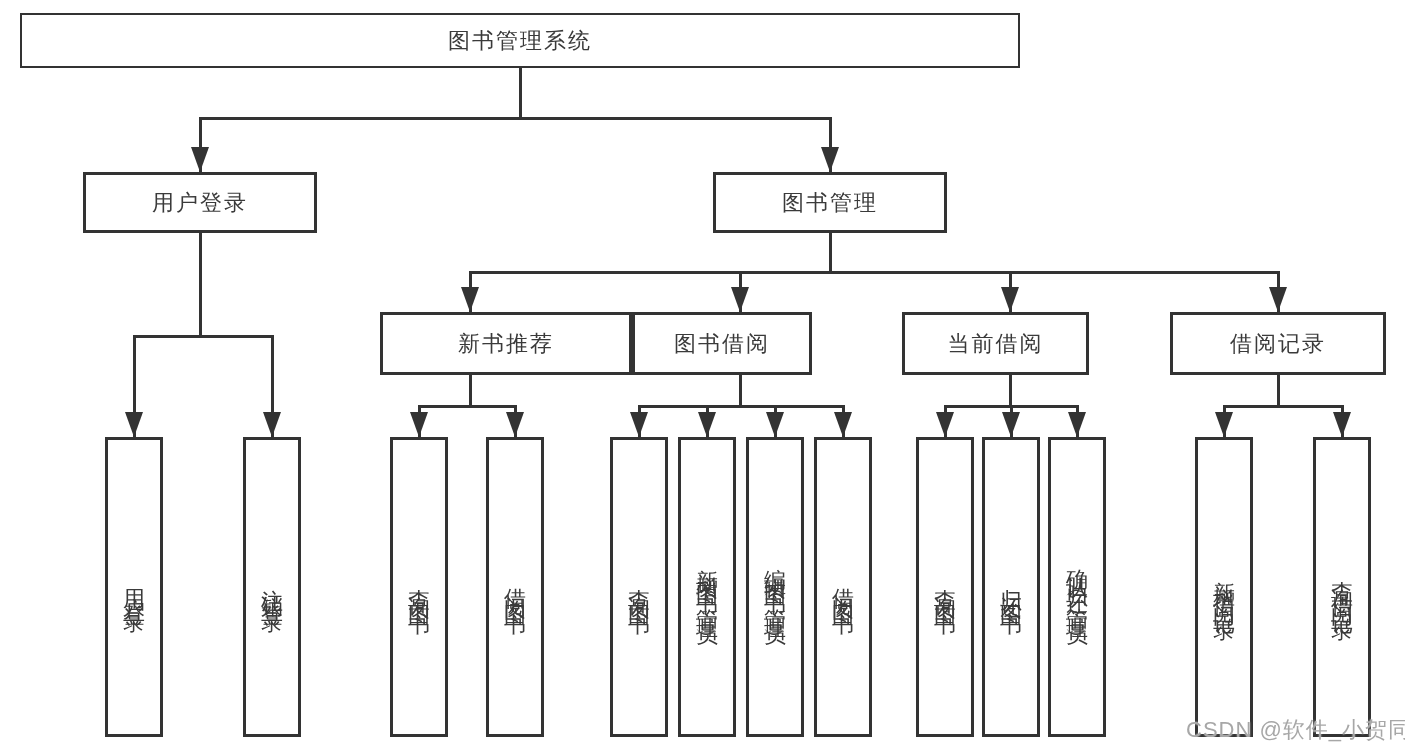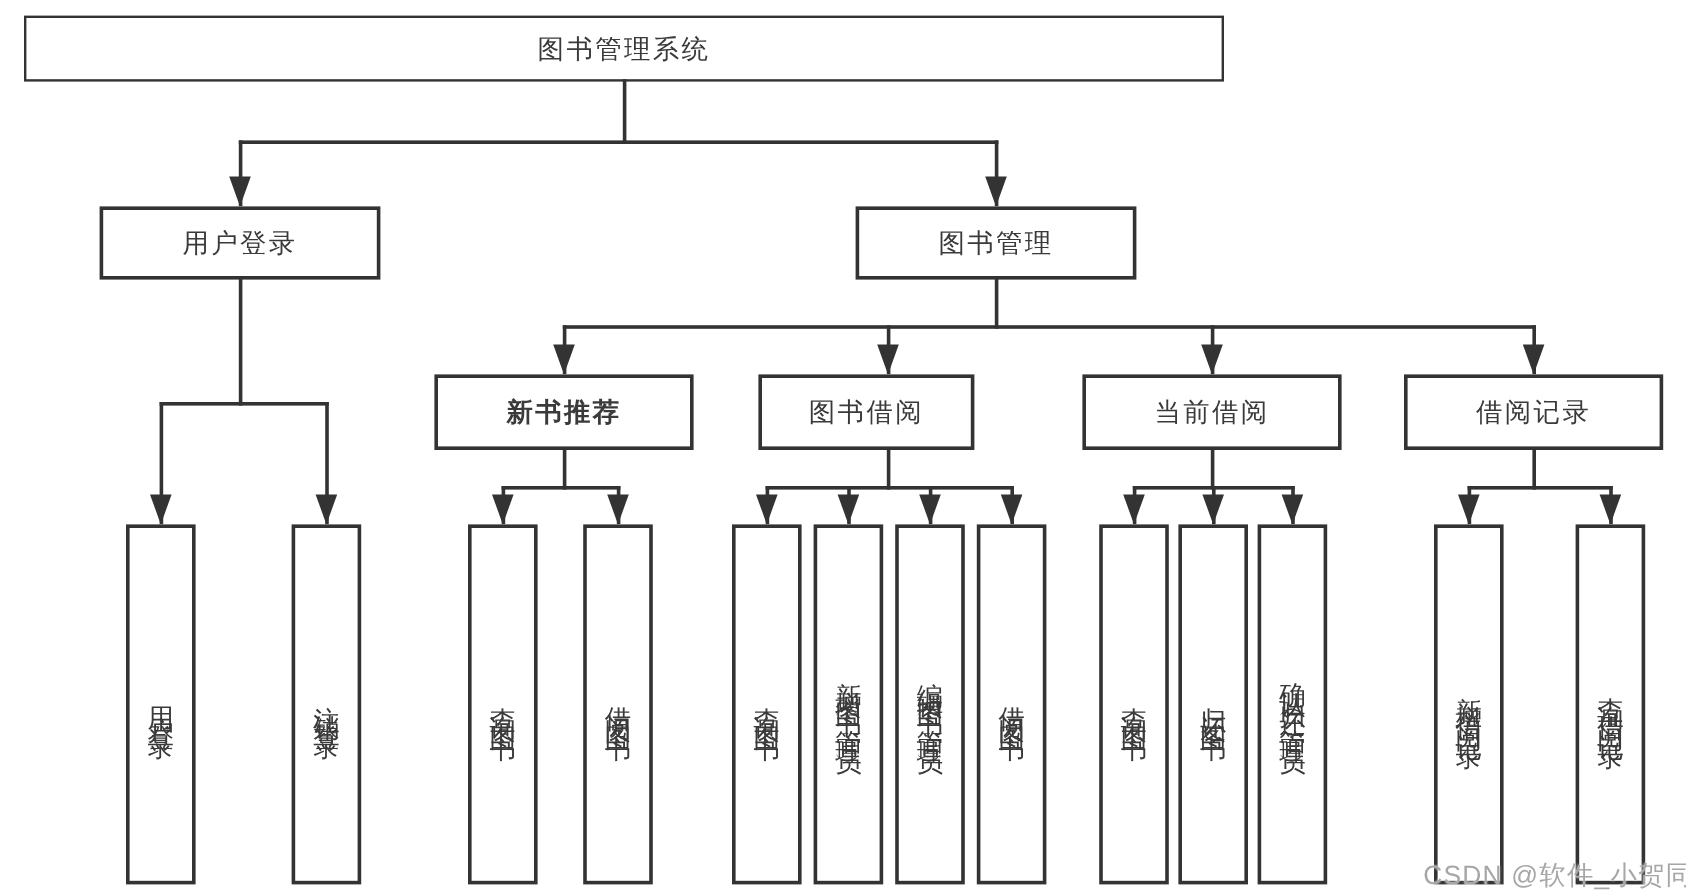--- a/index.html
+++ b/index.html
@@ -78,23 +78,23 @@
   <div class="hl" style="left:469px;top:271px;width:811px;"></div>
   <div class="vl" style="left:469px;top:271px;height:41px;"></div>
   <div class="ah" style="left:461px;top:287px;"></div>
   <div class="vl" style="left:739px;top:271px;height:41px;"></div>
   <div class="ah" style="left:731px;top:287px;"></div>
   <div class="vl" style="left:1009px;top:271px;height:41px;"></div>
   <div class="ah" style="left:1001px;top:287px;"></div>
   <div class="vl" style="left:1277px;top:271px;height:41px;"></div>
   <div class="ah" style="left:1269px;top:287px;"></div>
 
-  <div class="box h" style="left:362px;top:312px;width:216px;height:63px;font-weight:bold;">新书推荐</div>
+  <div class="box h" style="left:380px;top:312px;width:252px;height:63px;">新书推荐</div>
   <div class="box h" style="left:632px;top:312px;width:180px;height:63px;">图书借阅</div>
-  <div class="box h" style="left:902px;top:312px;width:216px;height:63px;">当前借阅</div>
+  <div class="box h" style="left:902px;top:312px;width:187px;height:63px;">当前借阅</div>
   <div class="box h" style="left:1170px;top:312px;width:216px;height:63px;">借阅记录</div>
 
   <div class="vl" style="left:469px;top:373px;height:35px;"></div>
   <div class="hl" style="left:418px;top:405px;width:99px;"></div>
   <div class="vl" style="left:418px;top:405px;height:32px;"></div>
   <div class="ah" style="left:410px;top:412px;"></div>
   <div class="vl" style="left:514px;top:405px;height:32px;"></div>
   <div class="ah" style="left:506px;top:412px;"></div>
 
   <div class="vl" style="left:739px;top:373px;height:35px;"></div>

